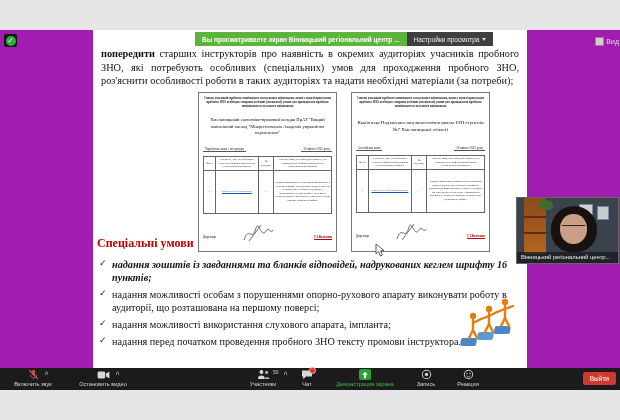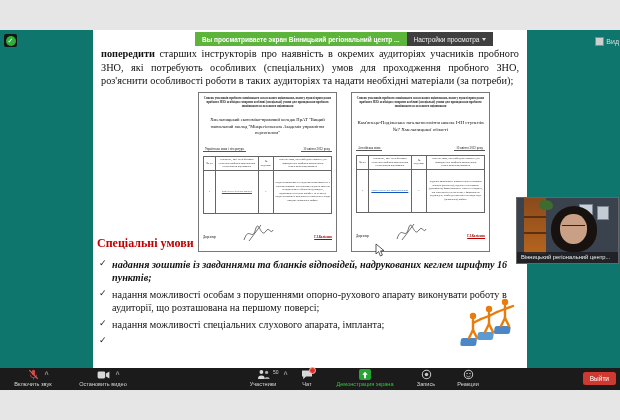--- a/index.html
+++ b/index.html
@@ -1,21 +1,21 @@
 <!DOCTYPE html>
 <html><head>
 <meta charset="utf-8">
 <style>
   html,body{margin:0;padding:0;}
   .screen{position:relative;width:620px;height:420px;background:#e6e6e6;font-family:"Liberation Sans",sans-serif;overflow:hidden;}
   .abs{position:absolute;}
   
   .top-band{left:0;top:0;width:620px;height:30px;background:#e6e6e6;border-bottom:1px solid #d2d2d2;}
   
-  .main{left:0;top:30px;width:620px;height:338px;background:#0f766e;}
+  .main{left:0;top:30px;width:620px;height:338px;background:#a21caf;}
   .slide{position:absolute;left:93px;top:0;width:434px;height:338px;background:#ffffff;font-family:"Liberation Serif",serif;color:#111;}
   
   .banner{left:195px;top:2px;height:14px;display:flex;z-index:30;}
   .banner-green{background:#5cb53a;color:#fff;font-size:6.5px;font-weight:bold;display:flex;align-items:center;padding:0 7px;white-space:nowrap;}
   .banner-settings{background:#3f3f3f;color:#eee;font-size:6.5px;display:flex;align-items:center;gap:3px;padding:0 7px;white-space:nowrap;cursor:default;}
   .caret-down{width:0;height:0;border-left:2.5px solid transparent;border-right:2.5px solid transparent;border-top:3px solid #ddd;}
   
   .shield{left:4px;top:4px;width:13px;height:13px;background:#161616;border-radius:2px;display:flex;align-items:center;justify-content:center;}
   .shield-circle{width:10px;height:10px;border-radius:50%;background:#2fae3c;color:#fff;font-size:7px;line-height:10px;text-align:center;}
   
@@ -182,24 +182,25 @@
         <div class="bullet">
           <span class="tick">✓</span>
           <span><span class="b-bi">надання зошитів із завданнями та бланків відповідей, надрукованих кеглем шрифту 16 пунктів;</span></span>
         </div>
         <div class="bullet">
           <span class="tick">✓</span>
           <span><span class="u">надання можливості</span><span> особам з порушеннями опорно-рухового апарату виконувати роботу в аудиторії, що розташована на першому поверсі;</span></span>
         </div>
         <div class="bullet">
           <span class="tick">✓</span>
-          <span><span class="u">надання можливості</span><span> спеціальних слухового апарата, імпланта;</span></span>
+          <span><span class="u">надання можливості</span><span> використання слухового апарата, імпланта;</span></span>
         </div>
         <div class="bullet">
           <span class="tick">✓</span>
+          <span><span class="u">надання перед початком проведення пробного ЗНО тексту промови інструктора.</span></span>
         </div>
       </div>
 
       <svg class="abs clipart" width="66" height="70" viewBox="0 0 66 70">
         <g transform="skewX(-8)">
           <rect x="14" y="56" width="16" height="8" rx="2" fill="#4a86c8"></rect>
           <rect x="30" y="50" width="16" height="8" rx="2" fill="#5b9bd5"></rect>
           <rect x="46" y="44" width="16" height="8" rx="2" fill="#4a86c8"></rect>
         </g>
         <g stroke="#e87d0d" stroke-width="2.4" stroke-linecap="round" fill="#e87d0d">

